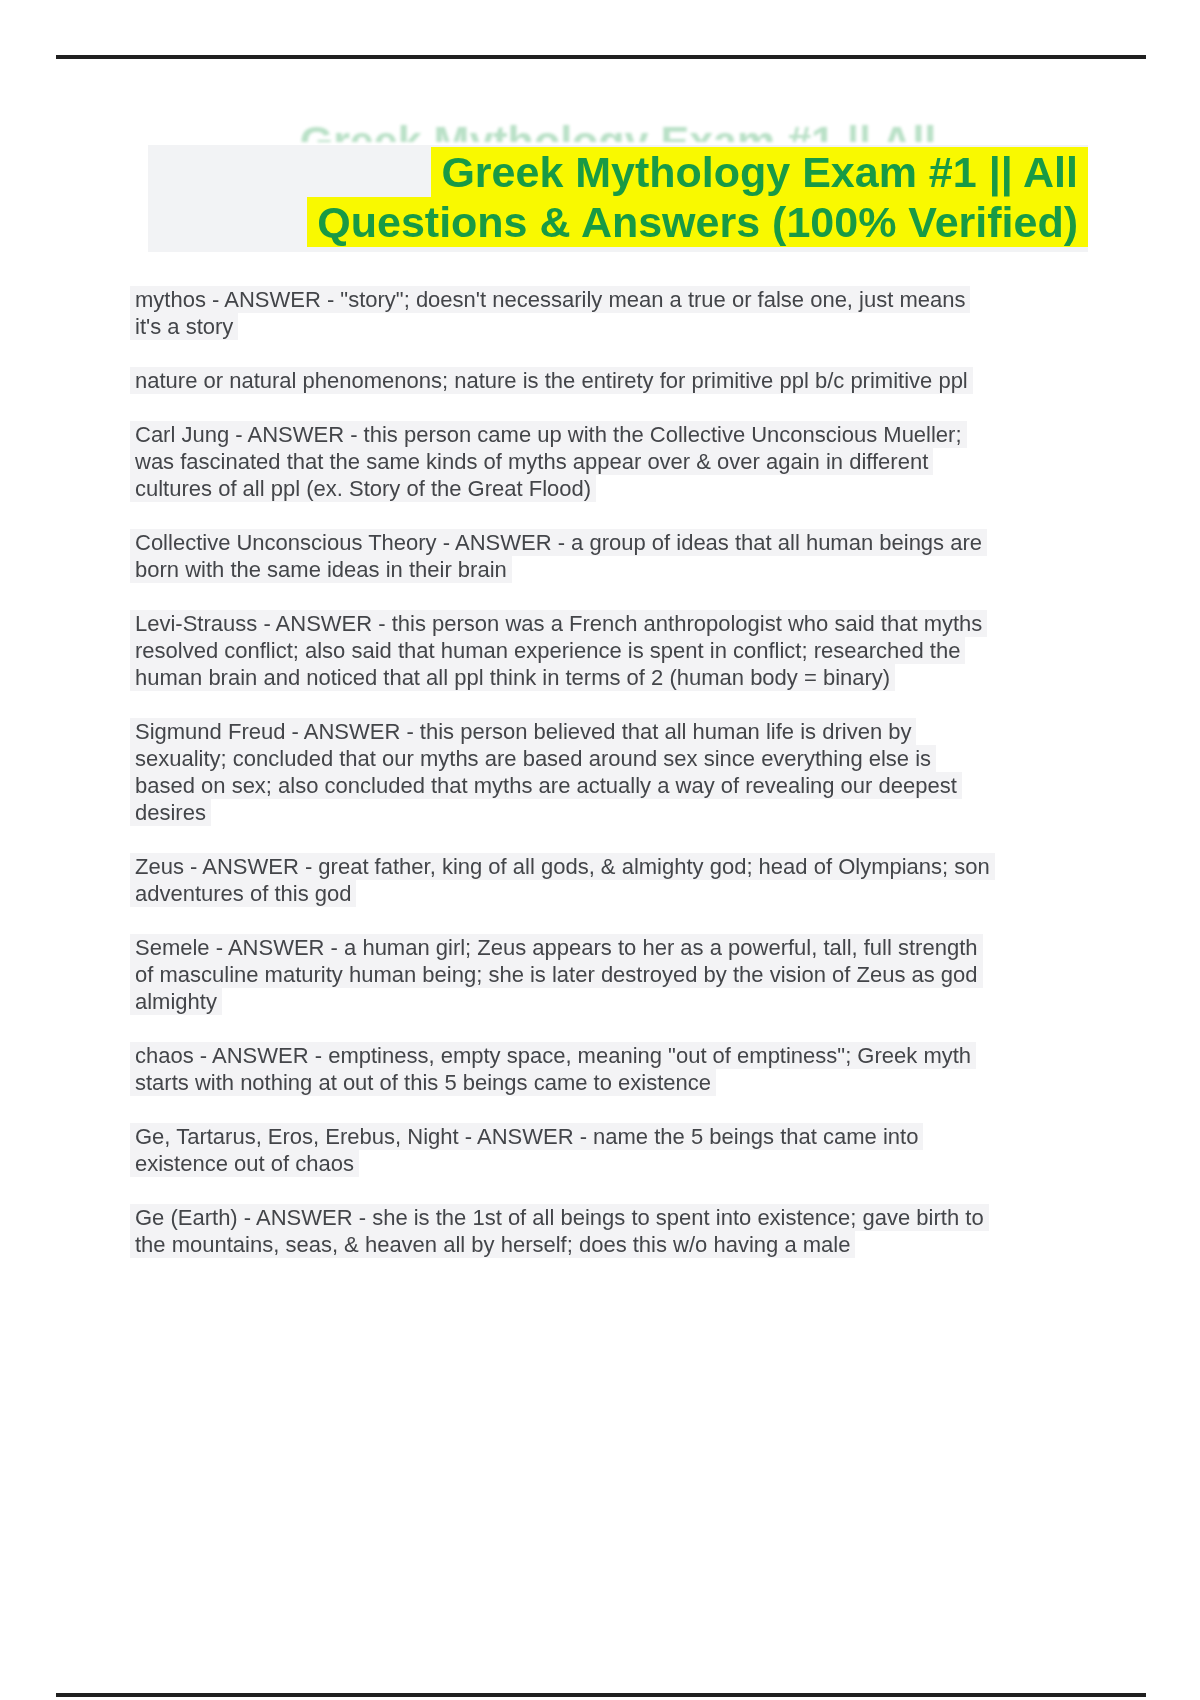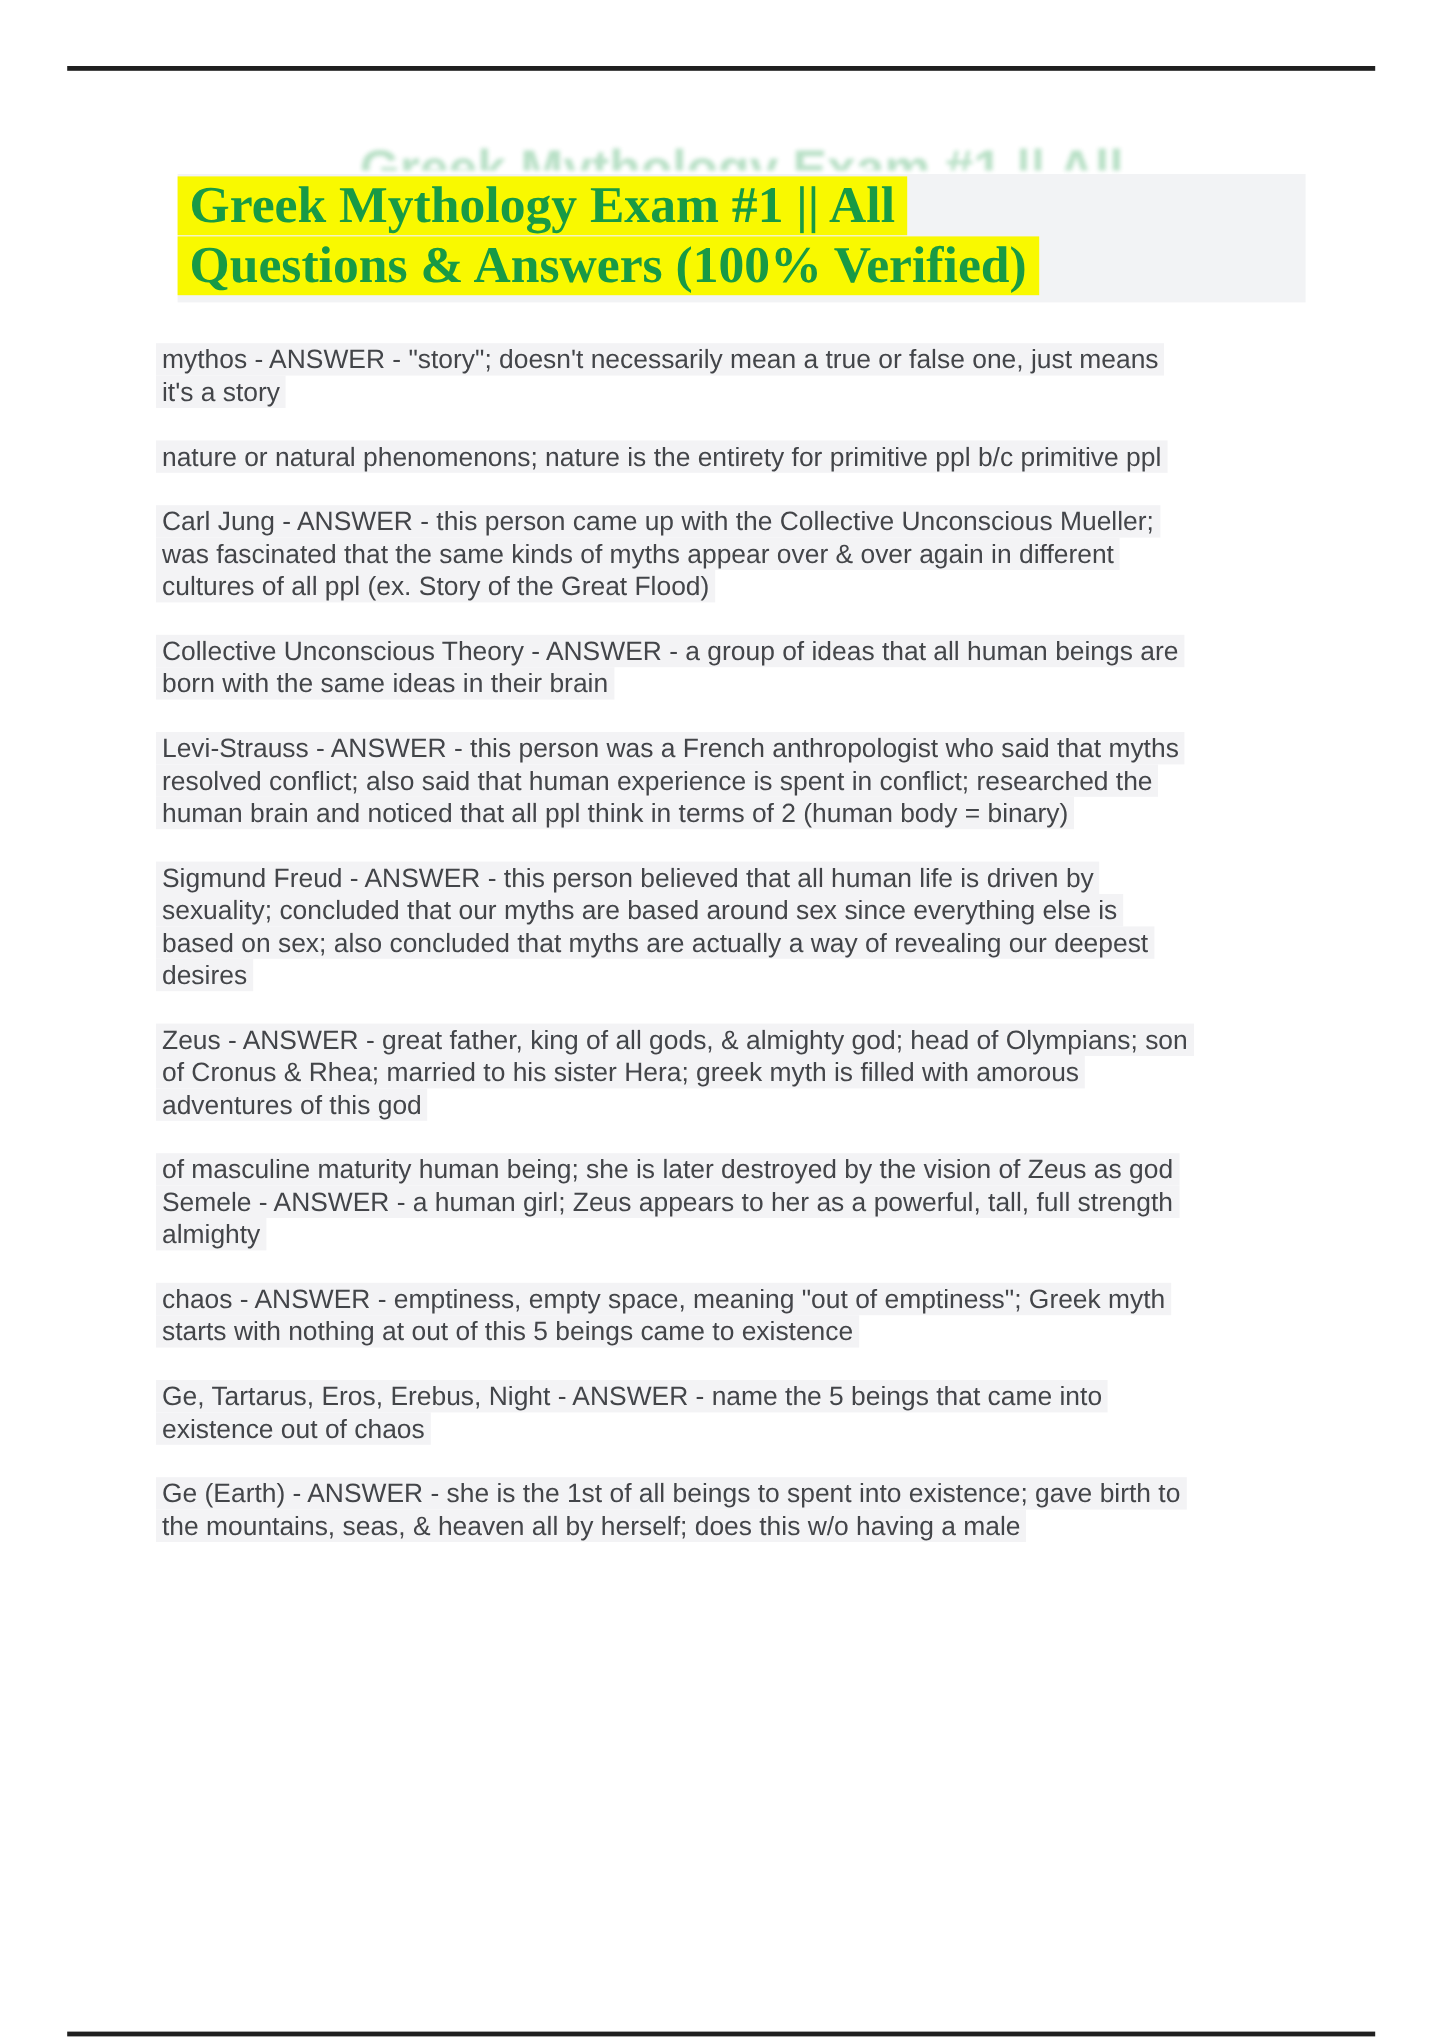--- a/index.html
+++ b/index.html
@@ -10,24 +10,23 @@
   .rule{position:absolute;left:56px;width:1090px;height:4px;background:var(--rule,#202020);}
   .rule-top{top:55px;}
   .rule-bottom{top:1693px;}
   .title-ghost{
     position:absolute;left:148px;top:118px;width:940px;height:24px;overflow:hidden;
     text-align:center;font-weight:bold;font-size:43px;line-height:46px;
     color:var(--green,#189a45);opacity:.30;filter:blur(1.6px);pointer-events:none;
   }
   .title-panel{
     position:absolute;left:148px;top:145px;width:940px;height:107px;box-sizing:border-box;
-    background:var(--panel,#f2f3f5);text-align:left;padding-top:2px;
+    background:var(--panel,#f2f3f5);text-align:right;padding-top:2px;
     font-weight:bold;font-size:43px;line-height:50px;color:var(--green,#189a45);
     letter-spacing:0px;
-    font-family:Liberation Serif, serif;
   }
   .title-hl{background:var(--yellow,#f9f900);padding:1px 10px;}
   .content{
     position:absolute;left:135px;top:286px;width:980px;
     font-size:22px;line-height:27px;color:var(--body,#434549);
   }
   .para{margin:0 0 27px 0;}
   .line{height:27px;white-space:nowrap;}
   .hl{background:var(--linehl,#f3f3f5);padding:1px 5px;margin-left:-5px;}
 </style>
@@ -69,26 +68,25 @@
         <div class="line"><span class="hl">human brain and noticed that all ppl think in terms of 2 (human body = binary)</span></div>
       </div>
       <div class="para">
         <div class="line"><span class="hl">Sigmund Freud - ANSWER - this person believed that all human life is driven by</span></div>
         <div class="line"><span class="hl">sexuality; concluded that our myths are based around sex since everything else is</span></div>
         <div class="line"><span class="hl">based on sex; also concluded that myths are actually a way of revealing our deepest</span></div>
         <div class="line"><span class="hl">desires</span></div>
       </div>
       <div class="para">
         <div class="line"><span class="hl">Zeus - ANSWER - great father, king of all gods, &amp; almighty god; head of Olympians; son</span></div>
-        <div class="line"><span class="hl">of Cronus &amp; Rhea; married to his sister Hera; greek myth is filled with amorous</span></div>
         <div class="line"><span class="hl">adventures of this god</span></div>
       </div>
       <div class="para">
+        <div class="line"><span class="hl">Semele - ANSWER - a human girl; Zeus appears to her as a powerful, tall, full strength</span></div>
         <div class="line"><span class="hl">of masculine maturity human being; she is later destroyed by the vision of Zeus as god</span></div>
-        <div class="line"><span class="hl">Semele - ANSWER - a human girl; Zeus appears to her as a powerful, tall, full strength</span></div>
         <div class="line"><span class="hl">almighty</span></div>
       </div>
       <div class="para">
         <div class="line"><span class="hl">chaos - ANSWER - emptiness, empty space, meaning "out of emptiness"; Greek myth</span></div>
         <div class="line"><span class="hl">starts with nothing at out of this 5 beings came to existence</span></div>
       </div>
       <div class="para">
         <div class="line"><span class="hl">Ge, Tartarus, Eros, Erebus, Night - ANSWER - name the 5 beings that came into</span></div>
         <div class="line"><span class="hl">existence out of chaos</span></div>
       </div>

